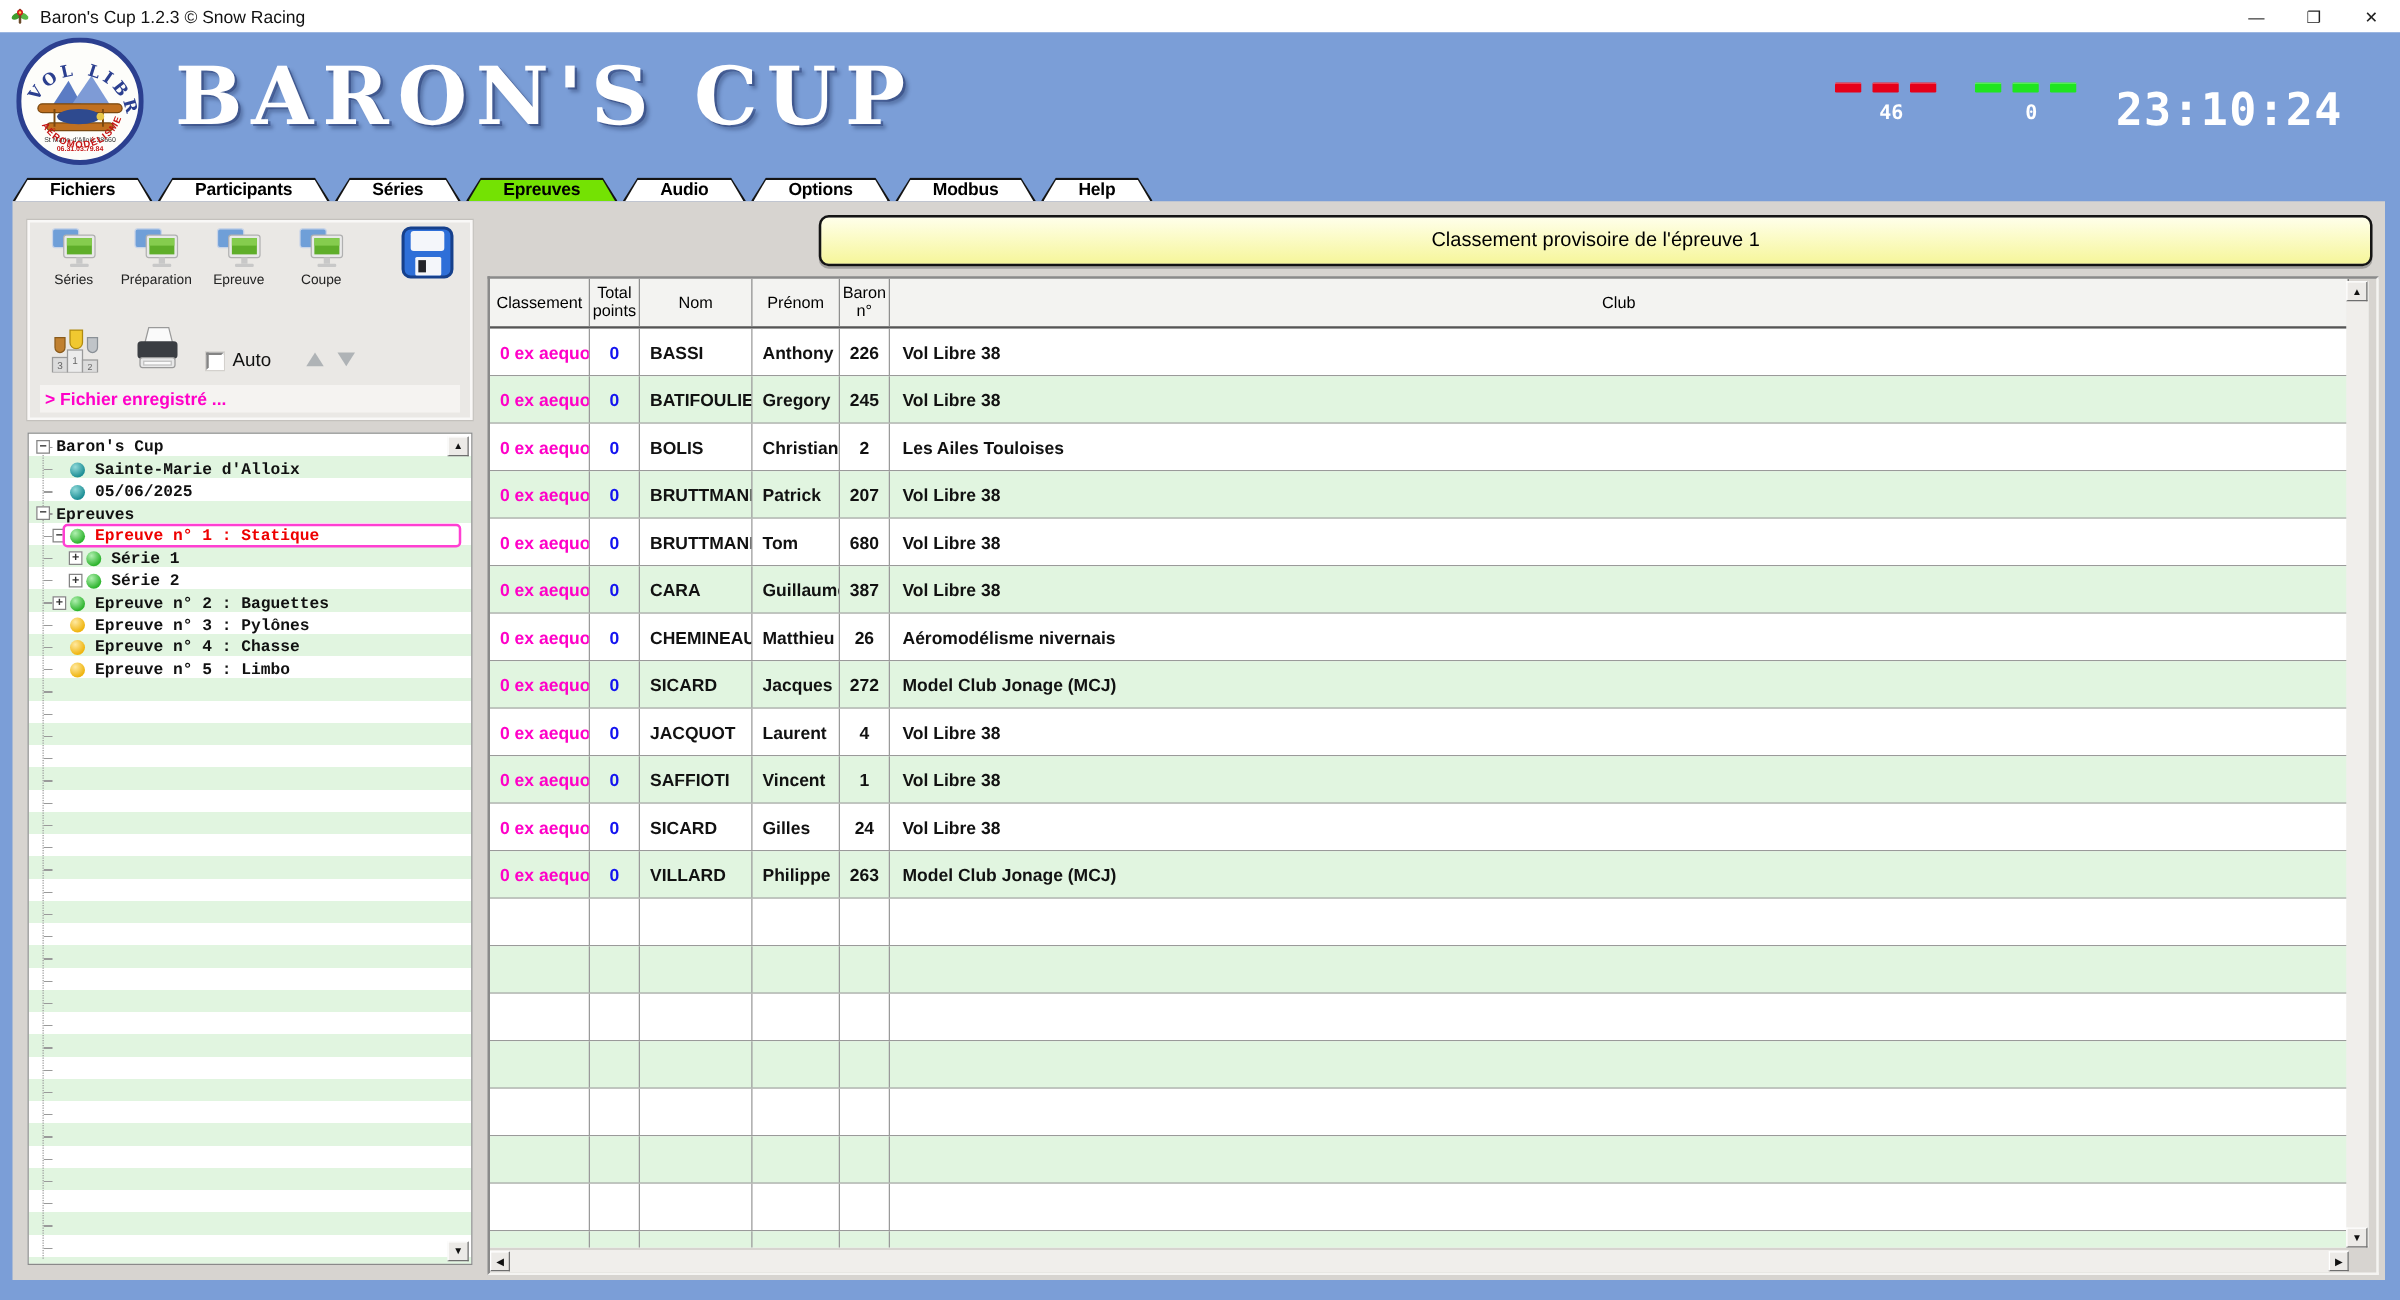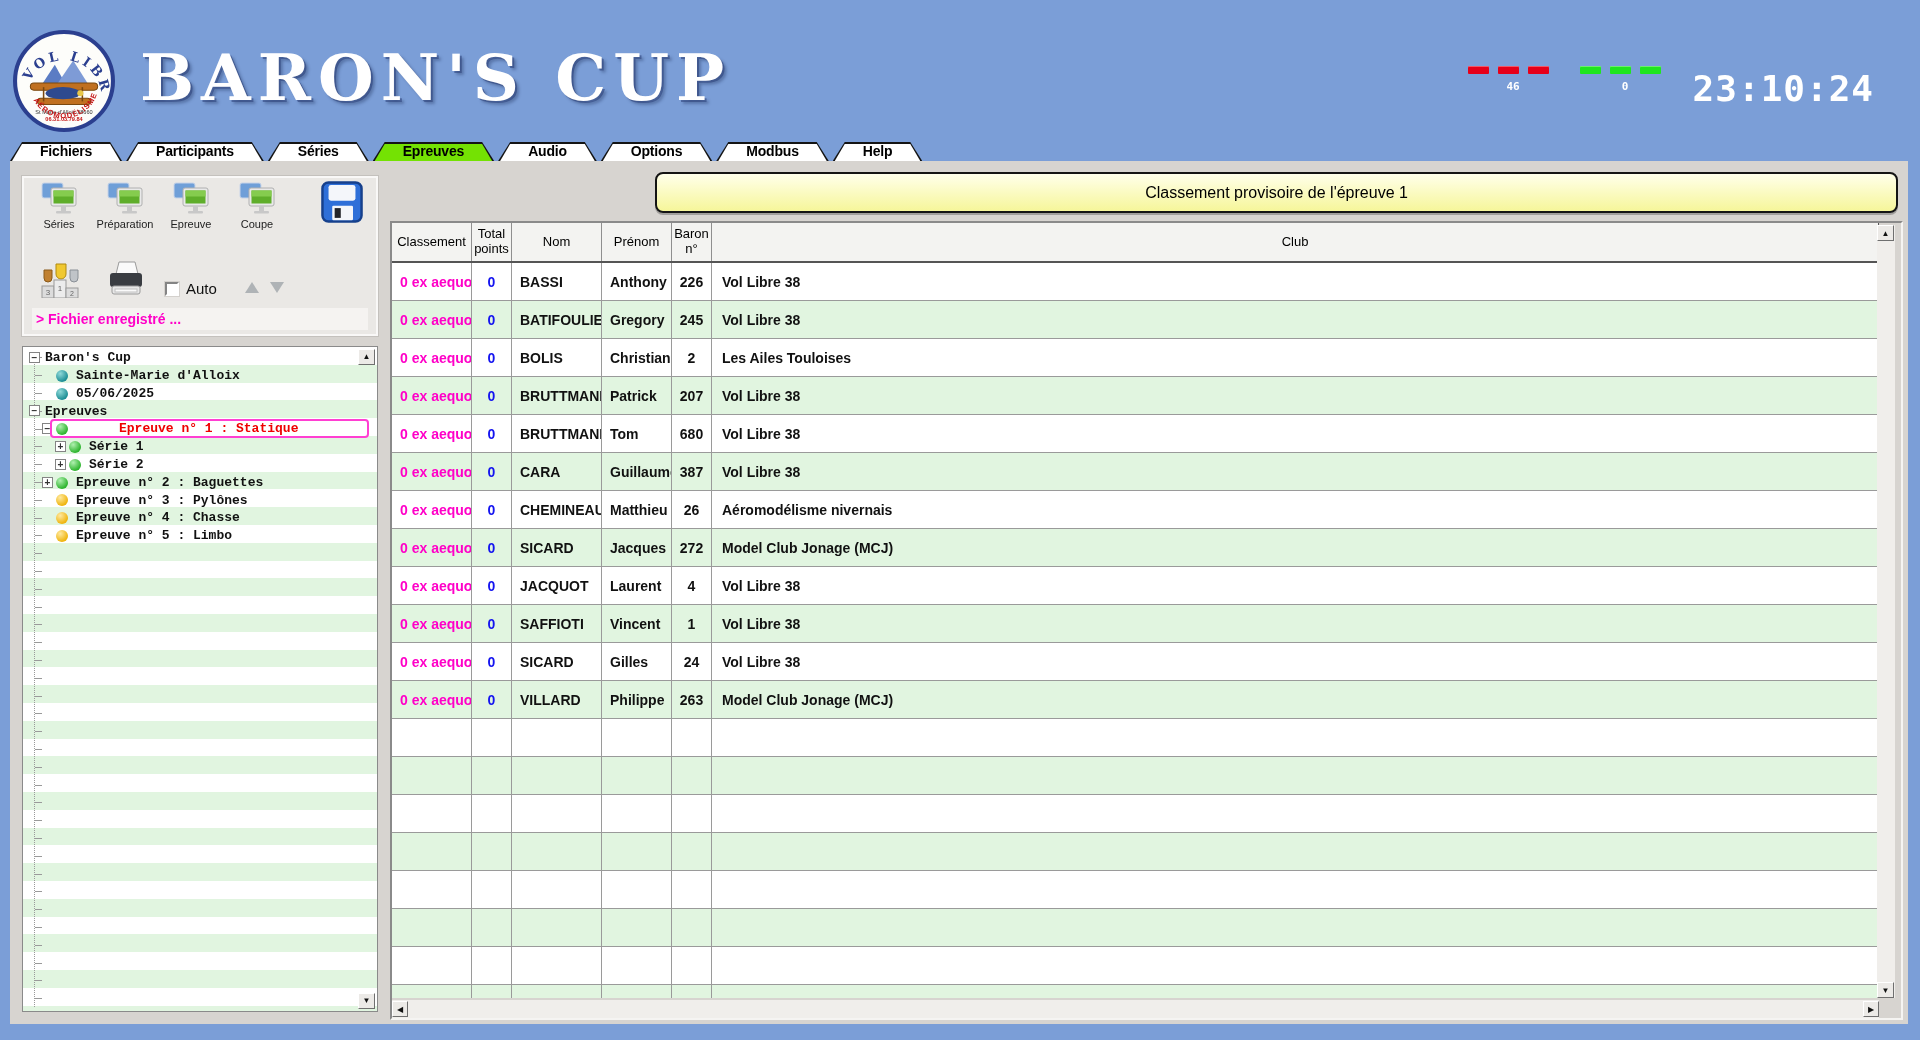--- a/index.html
+++ b/index.html
@@ -17,21 +17,21 @@
   
   .header { position:absolute; left:0; top:26px; width:1920px; height:135px; background:#7B9ED7; }
   .logo { position:absolute; left:13px; top:4px; width:102px; height:102px; }
   .app-title { position:absolute; left:140px; top:14px; font-family:"DejaVu Serif", serif; font-weight:bold; font-size:64px; letter-spacing:7px; color:#FFFFFF; text-shadow:2px 2px 0 rgba(43,63,120,0.55), 4px 4px 3px rgba(30,45,90,0.35); }
   .indicator { position:absolute; top:40px; width:90px; }
   .ind-red { left:1468px; } .ind-green { left:1580px; }
   .dashes { display:flex; gap:9px; }
   .dash { width:21px; height:8px; border-radius:1px; }
   .ind-red .dash { background:#E60019; box-shadow:inset 0 1px 0 rgba(255,255,255,.35); }
   .ind-green .dash { background:#1FE51F; box-shadow:inset 0 1px 0 rgba(255,255,255,.35); }
-  .ind-value { margin-top:6px; text-align:center; color:#FFFFFF; font-weight:bold; font-size:11px; font-family:"DejaVu Sans Mono", monospace; }
+  .ind-value { margin-top:6px; text-align:center; color:#FFFFFF; font-weight:bold; font-size:16px; font-family:"DejaVu Sans Mono", monospace; }
   .clock { position:absolute; right:46px; top:42px; font-family:"DejaVu Sans Mono", monospace; font-weight:bold; font-size:36px; color:#FFFFFF; letter-spacing:1px; }
 
   
   .tab-bar { position:absolute; left:10px; top:142px; height:19px; display:flex; gap:4px; }
   .tab { position:relative; height:19px; clip-path:polygon(12px 0, calc(100% - 12px) 0, 100% 100%, 0 100%); background:#141414; flex:none; }
   .tab-fill { position:absolute; left:2px; right:2px; top:2px; bottom:0; clip-path:polygon(10px 0, calc(100% - 10px) 0, 100% 100%, 0 100%); background:#FFFFFF; }
   .tab.active .tab-fill { background:#74E203; }
   .tab-label { position:relative; z-index:2; display:block; padding:0 30px; line-height:18px; font-size:14px; font-weight:bold; color:#000; letter-spacing:-0.2px; }
 
   
@@ -58,21 +58,21 @@
   .tree-inner { position:absolute; left:0; top:2px; right:0; bottom:0; font-family:"Liberation Mono", monospace; font-size:13px; font-weight:bold; color:#111; }
   .guide-v { position:absolute; left:11px; top:6px; bottom:4px; width:0; border-left:1px dotted #9a9a9a; }
   .guide-stubs { position:absolute; left:12px; top:0; width:7px; bottom:4px; background:repeating-linear-gradient(to bottom, transparent 0 8.4px, #9a9a9a 8.4px 9.4px, transparent 9.4px 17.8px); }
   .tree-row { position:absolute; left:0; right:0; height:17.8px; display:block; }
   .tree-box { position:absolute; top:3px; width:11px; height:11px; background:#FFFFFF; border:1px solid #848484; font-size:10px; line-height:9px; text-align:center; font-family:"Liberation Sans",sans-serif; font-weight:bold; color:#333; }
   .tree-ball { position:absolute; top:3px; width:12px; height:12px; border-radius:50%; }
   .ball-teal  { background:radial-gradient(circle at 35% 30%, #8fd9d9, #1E8F96 70%); }
   .ball-green { background:radial-gradient(circle at 35% 30%, #b0f0b0, #2FB52F 70%); }
   .ball-yellow{ background:radial-gradient(circle at 35% 30%, #ffe9a0, #EFB510 70%); }
   .tree-label { position:absolute; top:1.2px; white-space:nowrap; }
-  .sel-wrap { position:absolute; top:-1px; height:19px; right:8px; border:2px solid #FF3FD2; border-radius:4px; background:#FFFFFF; display:flex; align-items:center;gap:43px; }
+  .sel-wrap { position:absolute; top:-1px; height:19px; right:8px; border:2px solid #FF3FD2; border-radius:4px; background:#FFFFFF; display:flex; align-items:center; }
   .sel-wrap .tree-ball { position:relative; top:0; margin-left:4px; }
   .sel-wrap .tree-label { position:relative; top:0; margin-left:8px; color:#EE0000; }
   .tree-scroll-up, .tree-scroll-down { position:absolute; right:2px; width:17px; height:16px; background:#ECEAE7; border:1px solid; border-color:#FFFFFF #6F6F6F #6F6F6F #FFFFFF; font-size:8px; color:#111; text-align:center; line-height:14px; }
   .tree-scroll-up { top:2px; } .tree-scroll-down { bottom:2px; }
 
   
   .mode-btn { position:absolute; left:383px; top:11px; width:248px; height:41px; border:2px solid #141414; border-radius:8px; background:linear-gradient(#CDEDFB, #55C4F0); display:flex; align-items:center; justify-content:center; font-size:18px; font-weight:bold; color:#000; box-shadow:0 2px 0 rgba(0,0,0,.25); }
   .banner { position:absolute; left:645px; top:11px; width:1243px; height:41px; border:2px solid #141414; border-radius:8px; background:linear-gradient(#FFFFEA, #F6F69A); display:flex; align-items:center; justify-content:center; font-size:16px; color:#000; box-shadow:0 2px 0 rgba(0,0,0,.25); }
 
   
@@ -96,20 +96,35 @@
   .sb-btn { position:absolute; width:17px; height:16px; background:#ECEAE7; border:1px solid; border-color:#FFFFFF #6F6F6F #6F6F6F #FFFFFF; display:flex; align-items:center; justify-content:center; font-size:8px; color:#111; }
   .vscroll .up { top:0; left:0; } .vscroll .down { bottom:0; left:0; }
   .hscroll .left { left:0; top:1px; } .hscroll .right { right:0; top:1px; }
   .hscroll .sb-btn { width:16px; height:16px; }
 </style>
 </head>
 <body>
 
 <div id="root">
 
+  <div class="titlebar">
+    <svg class="titlebar-icon" viewBox="0 0 16 16">
+      <ellipse cx="5" cy="8" rx="4" ry="2.4" fill="#3f9e2f" transform="rotate(-30 5 8)"></ellipse>
+      <ellipse cx="11" cy="8" rx="4" ry="2.4" fill="#57b847" transform="rotate(30 11 8)"></ellipse>
+      <rect x="7" y="2" width="2" height="12" rx="1" fill="#6a4a2a"></rect>
+      <circle cx="8" cy="5" r="2.4" fill="#d42020"></circle>
+      <circle cx="8" cy="5" r="1" fill="#ffd24a"></circle>
+    </svg>
+    <span class="titlebar-text">Baron's Cup 1.2.3 © Snow Racing</span>
+    <div class="win-controls">
+      <div class="win-btn">—</div>
+      <div class="win-btn">❐</div>
+      <div class="win-btn">✕</div>
+    </div>
+  </div>
 
   <div class="header">
     <svg class="logo" viewBox="0 0 100 100">
       <circle cx="50" cy="50" r="48" fill="#FDFDFA" stroke="#2B3F8F" stroke-width="4"></circle>
       <path id="arcTop" d="M 14 58 A 37 37 0 0 1 86 58" fill="none"></path>
       <path id="arcBot" d="M 18 64 A 34 34 0 0 0 82 64" fill="none"></path>
       <polygon points="28,54 41,34 52,54" fill="#5B7CC4"></polygon>
       <polygon points="44,52 59,30 73,52" fill="#7E9BD6"></polygon>
       <rect x="17" y="52" width="66" height="7" rx="3.5" fill="#C07020" stroke="#7A480F" stroke-width="1"></rect>
       <rect x="24" y="67" width="52" height="6" rx="3" fill="#C07020" stroke="#7A480F" stroke-width="1"></rect>

